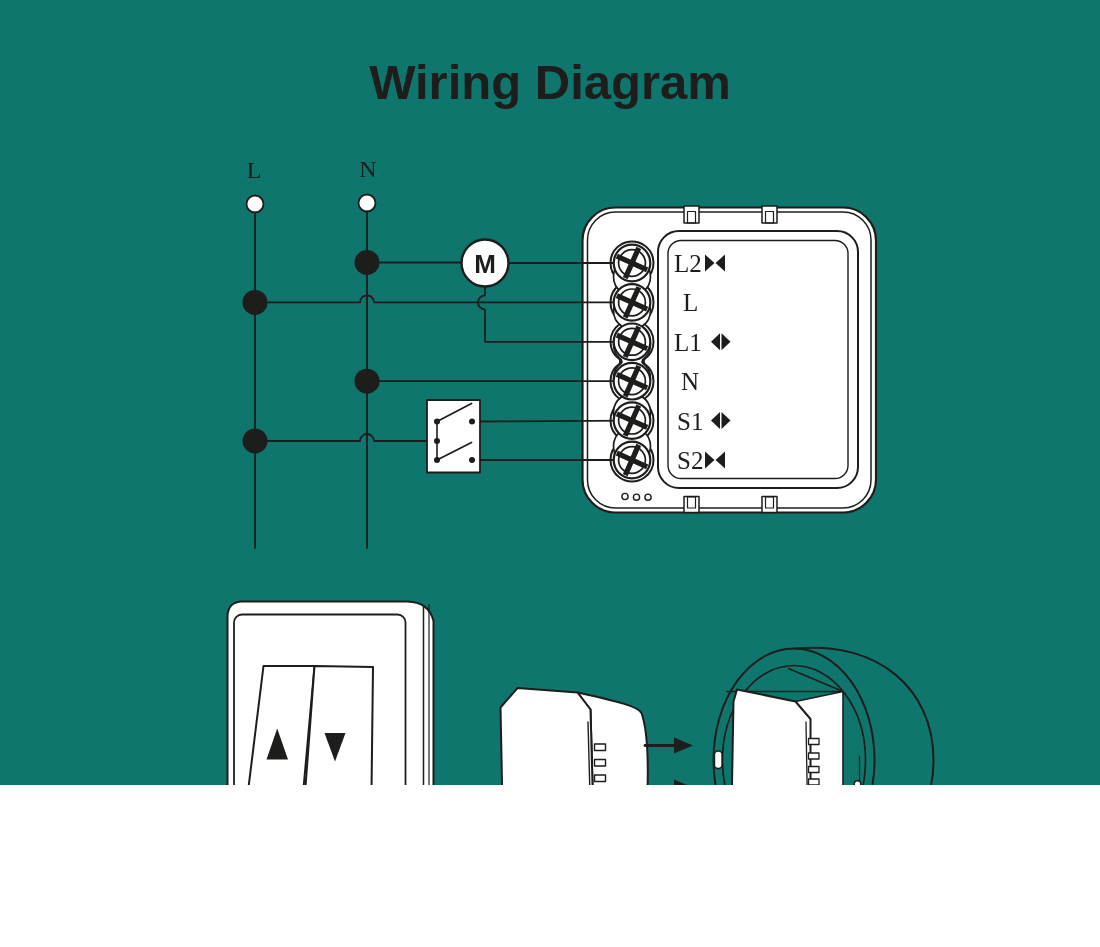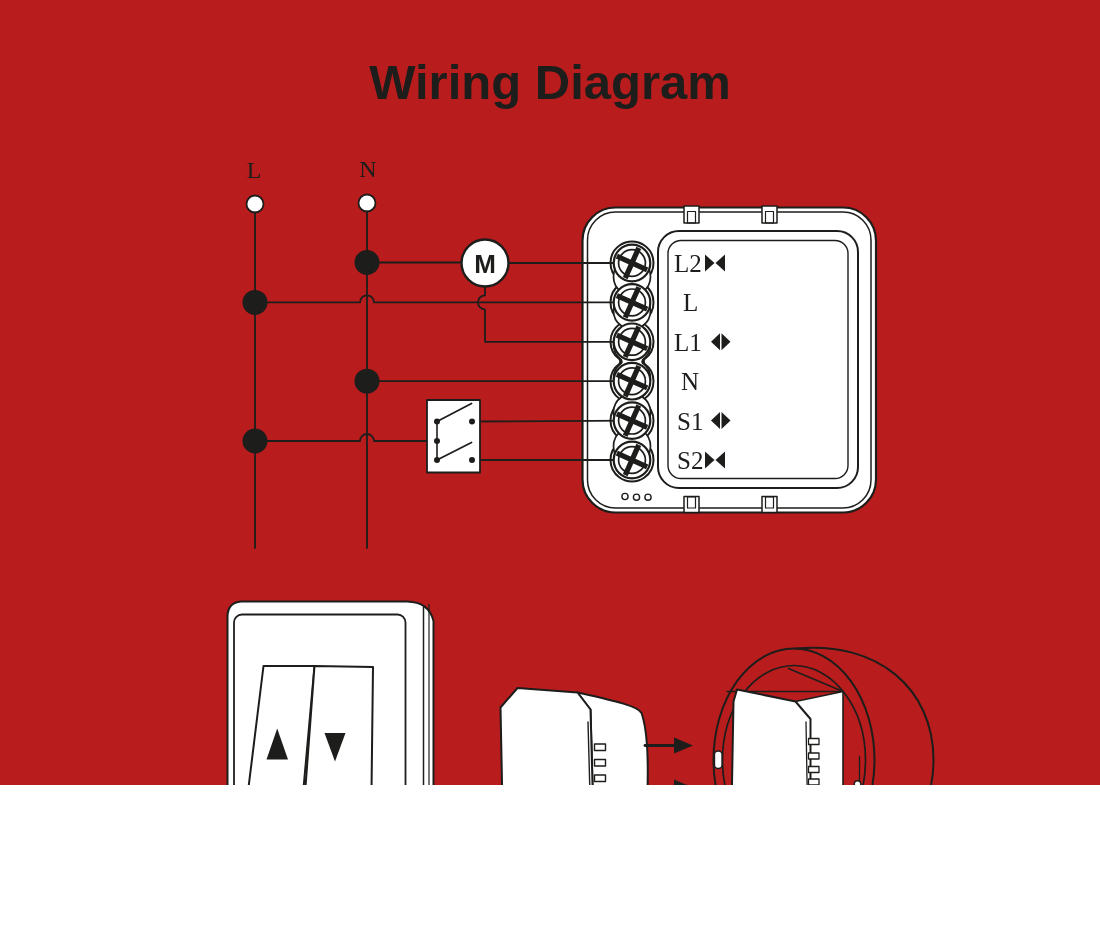--- a/index.html
+++ b/index.html
@@ -1,16 +1,16 @@
 <!DOCTYPE html>
 <html><head>
 <meta charset="utf-8">
 <style>
   html,body{margin:0;padding:0;background:#fff;}
-  .page{position:relative;width:1100px;height:785px;background:#b91c1c;overflow:hidden;
+  .page{position:relative;width:1100px;height:785px;background:#0f766e;overflow:hidden;
         font-family:"Liberation Sans",sans-serif;}
   .page svg{position:absolute;left:0;top:0;}
   text{user-select:none;}
   .title-text{font-family:"Liberation Sans",sans-serif;font-weight:bold;font-size:49px;fill:#1d1d1b;}
   .serif-label{font-family:"Liberation Serif","DejaVu Serif",serif;fill:#1d1d1b;}
   .motor-label{font-family:"Liberation Sans",sans-serif;font-weight:bold;font-size:26px;fill:#1d1d1b;}
   .ln{stroke:#1d1d1b;fill:none;stroke-linecap:round;stroke-linejoin:round;}
   .wfill{fill:#ffffff;}
 </style>
 </head>

